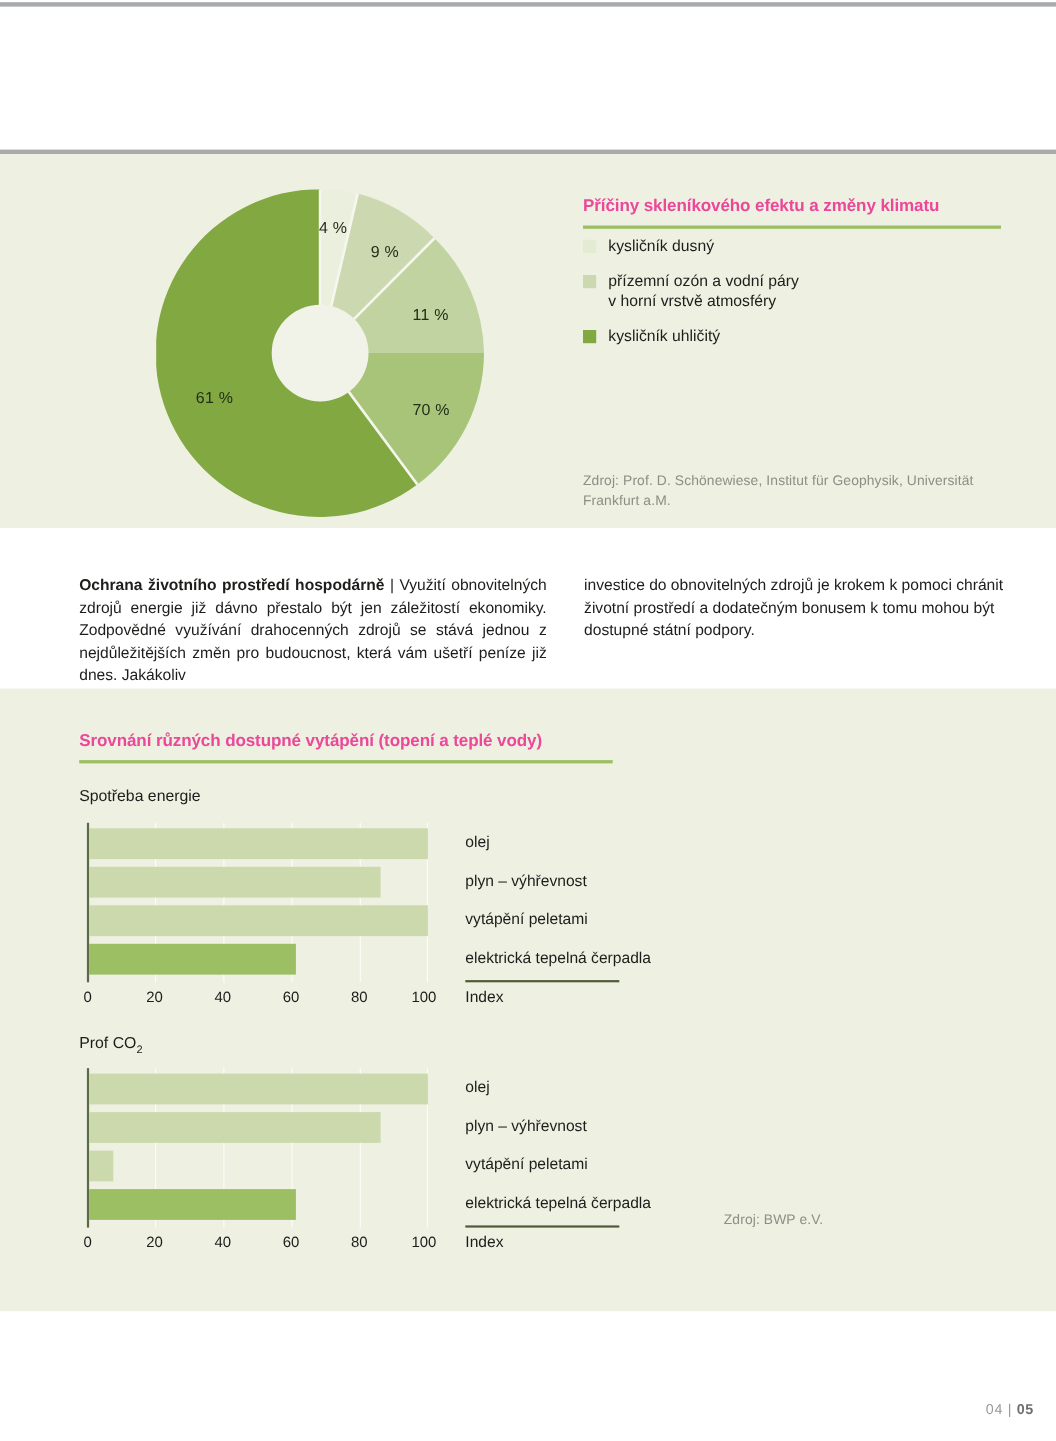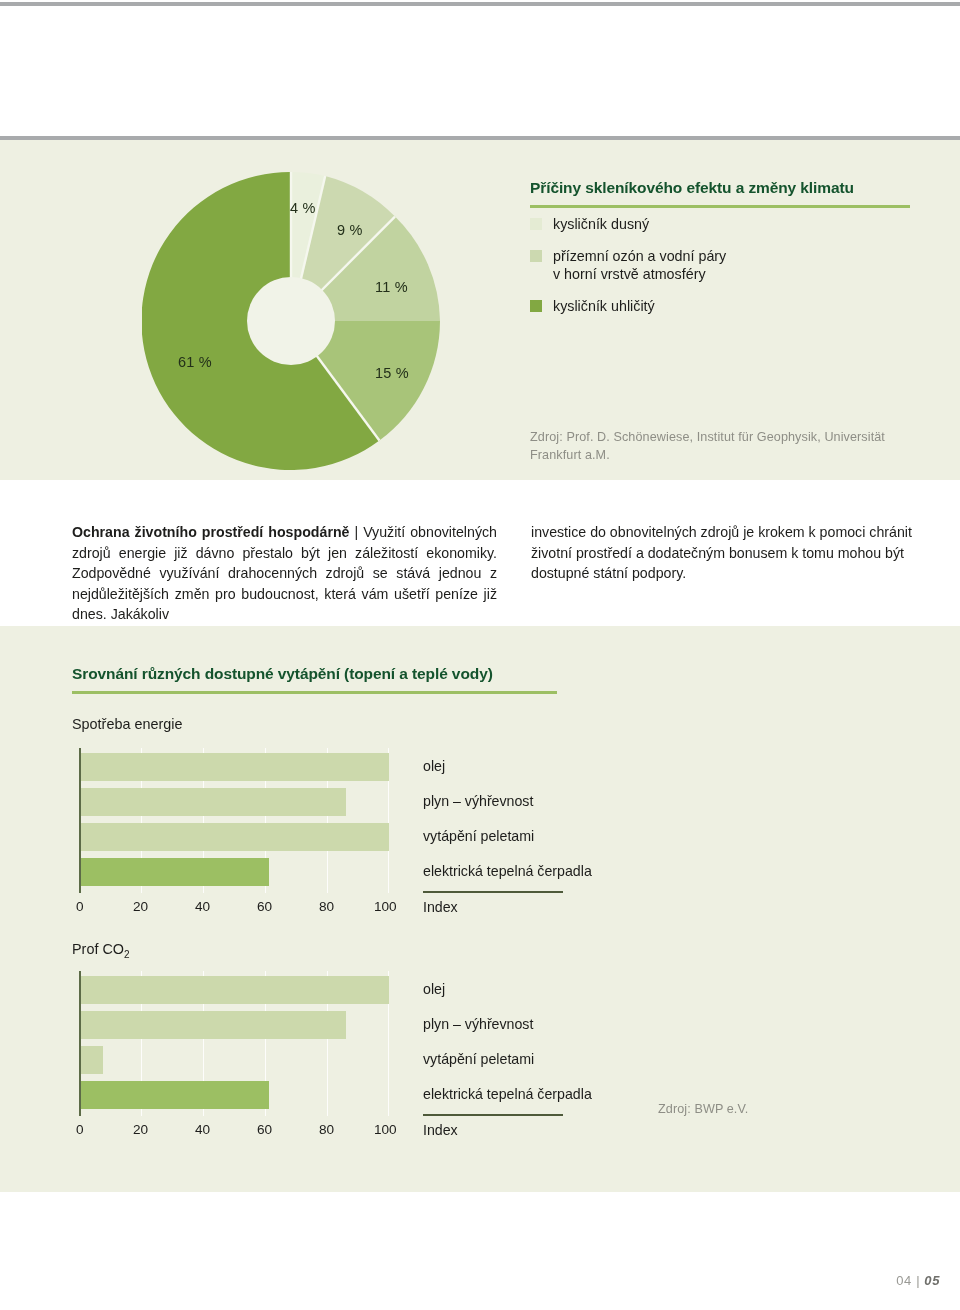--- a/index.html
+++ b/index.html
@@ -28,21 +28,21 @@
   .donut-wrap { position: absolute; left: 142px; top: 172px; width: 298px; height: 298px; }
   .donut-wrap svg { display: block; }
   .pct {
     position: absolute;
     font-size: 14.5px; color: #23301a; letter-spacing: .2px;
     white-space: nowrap;
   }
 
   
   .sec-title {
-    font-size: 15.5px; font-weight: bold; color: #14532d;
+    font-size: 15.5px; font-weight: bold; color: #ec4899;
     letter-spacing: -0.1px; white-space: nowrap;
   }
   .sec-underline { height: 3px; background: #9cbf63; }
 
   .legend { position: absolute; left: 530px; top: 215px; width: 380px; }
   .legend-row { display: flex; align-items: flex-start; margin-bottom: 13px; }
   .swatch { width: 12px; height: 12px; flex: 0 0 12px; margin-top: 3px; margin-right: 11px; }
   .legend-label { font-size: 14.3px; color: #1d1d1b; line-height: 18.5px; }
 
   .source {
@@ -65,21 +65,21 @@
   .bar { position: absolute; height: 28px; }
   .tick { position: absolute; font-size: 13.6px; color: #1d1d1b; }
   .rowlabel { position: absolute; font-size: 14.2px; color: #1d1d1b; white-space: nowrap; }
   .index-rule { position: absolute; height: 2px; background: #4e5a3a; }
   .index-lbl { position: absolute; font-size: 14.2px; color: #1d1d1b; }
 
   .pagenum {
     position: absolute; right: 20px; bottom: 22px;
     font-size: 13px; color: #9a9a95; letter-spacing: .6px;
   }
-  .pagenum b { color: #6f6f6b; font-weight: bold; font-style: italic; }
+  .pagenum b { color: #6f6f6b; font-weight: bold; }
 </style>
 </head>
 <body>
 
 <div class="page">
 
   <div class="rule-top"></div>
   <div class="rule-mid"></div>
 
   <div class="panel-top"></div>
@@ -101,21 +101,21 @@
         <line x1="149" y1="149" x2="149" y2="0"></line>
         <line x1="149" y1="149" x2="183.2" y2="3.98"></line>
         <line x1="149" y1="149" x2="253.0" y2="44.6"></line>
         <line x1="149" y1="149" x2="237.4" y2="268.5"></line>
       </g>
       <circle cx="149" cy="149" r="44" fill="#f1f3e8"></circle>
     </svg>
     <span class="pct" style="left:148px; top:28px;">4 %</span>
     <span class="pct" style="left:195px; top:50px;">9 %</span>
     <span class="pct" style="left:233px; top:107px;">11 %</span>
-    <span class="pct" style="left:233px; top:193px;">15 %</span>
+    <span class="pct" style="left:233px; top:193px;">70 %</span>
     <span class="pct" style="left:36px; top:182px;">61 %</span>
   </div>
 
   <div style="position:absolute; left:530px; top:179px; width:380px;">
     <div class="sec-title">Příčiny skleníkového efektu a změny klimatu</div>
     <div class="sec-underline" style="margin-top:8px;"></div>
   </div>
 
   <div class="legend">
     <div class="legend-row">

